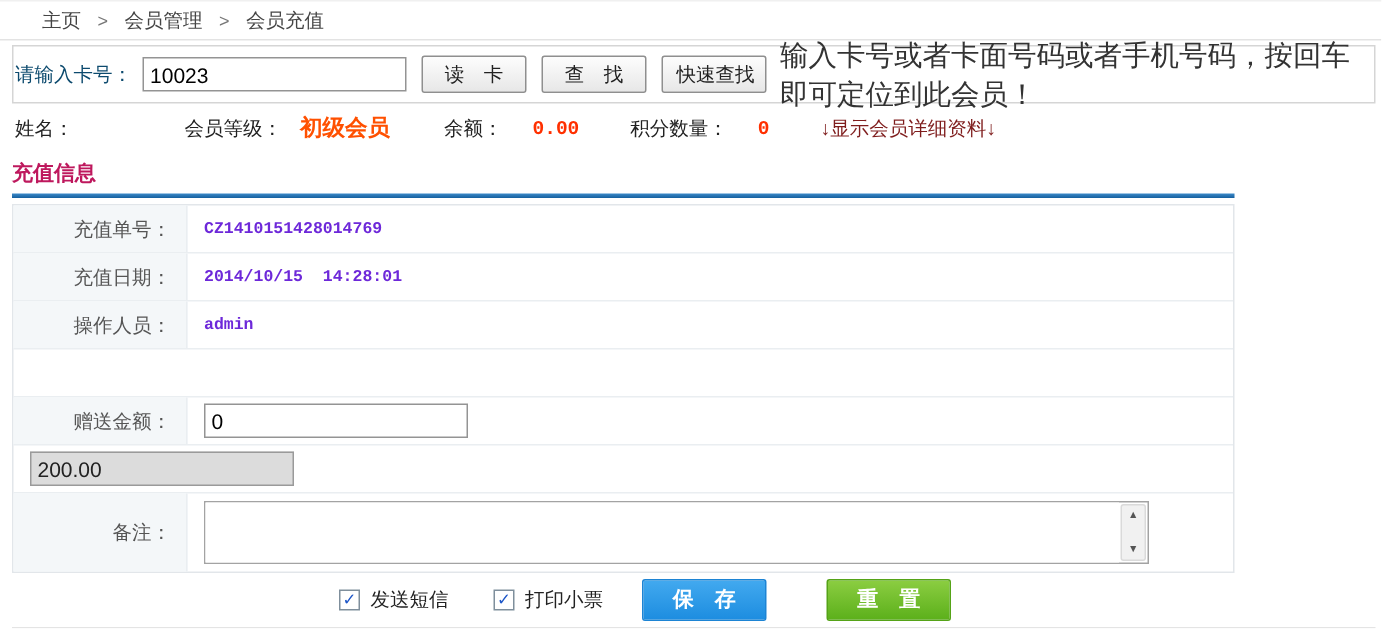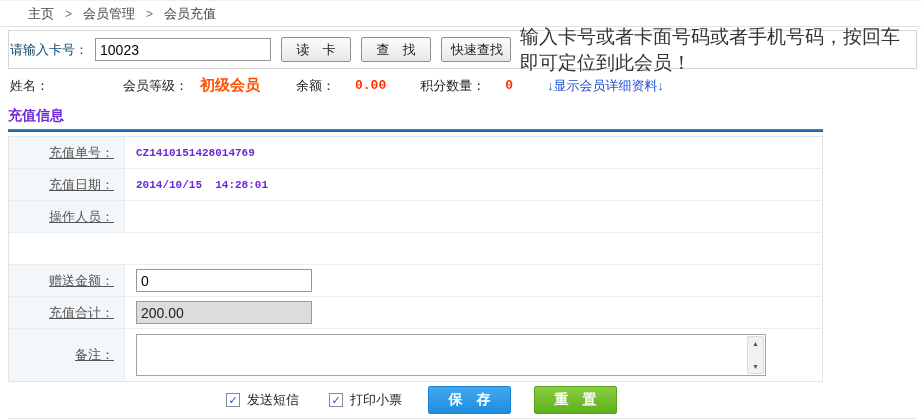--- a/index.html
+++ b/index.html
@@ -19,32 +19,32 @@
   .hint { margin-left:9px; font-size:19px; color:#333; }
 
   
   .member-summary { height:33px; display:flex; align-items:center; padding-left:10px; font-size:13px; color:#222;gap:12px; }
   .ms-label { color:#222; }
   .lv-label { margin-left:50px; }
   .level-value { margin-left:0; color:#ff5000; font-weight:bold; font-size:15px; }
   .bal-label { margin-left:24px; }
   .red-value { margin-left:8px; color:#ff3000; font-weight:bold; font-size:13px; font-family:"Liberation Mono",monospace; }
   .pts-label { margin-left:22px; }
-  .detail-link { margin-left:22px; color:#1d4ed8; cursor:pointer; }
+  .detail-link { margin-left:22px; color:#7f1d1d; cursor:pointer; }
 
   
-  .section-title { margin:5px 0 4px 8px; font-size:14px; font-weight:bold; color:#6d28d9; }
+  .section-title { margin:5px 0 4px 8px; font-size:14px; font-weight:bold; color:#be185d; }
   .section-bar { margin-left:8px; width:815px; height:3px; background:linear-gradient(#3c8ac9,#155f9e); }
 
   
   .form-table { margin:4px 0 0 8px; width:815px; border:1px solid #e2e6ea; }
   .frow { display:flex; border-bottom:1px solid #eaeef1; height:32px; }
   .frow.remark-row { height:52px; }
   .frow:last-child { border-bottom:none; }
-  .flabel { width:116px; background:#f4f7f9; border-right:1px solid #eaeef1; display:flex; align-items:center; justify-content:flex-end; padding-right:10px; font-size:13px; color:#555; flex:none;text-decoration:underline; }
+  .flabel { width:116px; background:#f4f7f9; border-right:1px solid #eaeef1; display:flex; align-items:center; justify-content:flex-end; padding-right:10px; font-size:13px; color:#555; flex:none; }
   .fvalue { flex:1; padding-left:11px; display:flex; align-items:center; }
   .mono { font-family:Liberation Mono, monospace; font-weight:bold; font-size:11px; color:#6d28d9; white-space:pre; }
   .amount-input { width:176px; height:23px; border:1px solid #949494; font-size:14px; padding:0 4px; font-family:"Liberation Sans",sans-serif; }
   .total-input { width:176px; height:23px; border:1px solid #9a9a9a; background:#dcdcdc; font-size:14px; padding:0 4px; color:#222; font-family:"Liberation Sans",sans-serif; }
 
   
   .cbx { width:14px; height:14px; border:1px solid #7f8f9c; background:#fff; display:inline-flex; align-items:center; justify-content:center; cursor:pointer; flex:none; }
   .cbx .check { display:none; color:#1d56c8; font-size:11px; font-weight:bold; line-height:1; }
   .cbx.checked .check { display:block; }
   .cbx.gray { background:#f1f3f5; border-color:#a9b2ba; }
@@ -55,21 +55,21 @@
   .ta-wrap { margin:5px 0; width:630px; height:42px; border:1px solid #a3a3a3; background:#fff; display:flex; }
   .ta-wrap textarea { flex:1; border:none; outline:none; resize:none; font-family:"Liberation Sans",sans-serif; font-size:13px; padding:2px 4px; }
   .fake-scroll { width:17px; margin:1px; border-radius:2px; background:#f1f1f1; border:1px solid #dadada; display:flex; flex-direction:column; justify-content:space-between; align-items:center; padding:3px 0; cursor:pointer; }
   .scroll-arrow { font-size:7px; color:#555; line-height:1; }
 
   
   .action-bar { margin-left:8px; width:909px; height:37px; border-bottom:1px solid #e4e4e4; display:flex; align-items:center; padding-left:218px; }
   .grp2 { margin-left:30px; }
   .btn { height:28px; width:83px; border-radius:2px; color:#fff; font-size:14px; font-weight:bold; cursor:pointer; white-space:pre; font-family:"Liberation Sans",sans-serif; }
   .btn-save { margin-left:26px; background:linear-gradient(#42a9ef,#1d8de0); border:1px solid #1d84d4; }
-  .btn-reset { margin-left:23px; background:linear-gradient(#8bcd41,#5cb01b); border:1px solid #55a317; }
+  .btn-reset { margin-left:40px; background:linear-gradient(#8bcd41,#5cb01b); border:1px solid #55a317; }
 </style>
 </head>
 <body>
 
 <div class="page">
 
   <div class="breadcrumb">
     <span class="crumb">主页</span>
     <span class="crumb-sep">&gt;</span>
     <span class="crumb">会员管理</span>
@@ -112,34 +112,36 @@
 
     <div class="frow">
       <div class="flabel">充值日期：</div>
       <div class="fvalue">
           <span class="mono">2014/10/15  14:28:01</span>
         </div>
     </div>
 
     <div class="frow">
       <div class="flabel">操作人员：</div>
+      <div class="fvalue">
+          <span class="mono">admin</span>
+        </div>
     </div>
 
     <div class="frow">
     </div>
 
     <div class="frow">
       <div class="flabel">赠送金额：</div>
       <div class="fvalue">
         <input class="amount-input" value="0" style="">
       </div>
     </div>
 
     <div class="frow">
-      <div class="flabel">充值合计：</div>
       <div class="fvalue">
         <input class="total-input" disabled="" value="200.00" style="">
       </div>
     </div>
 
     <div class="frow remark-row">
       <div class="flabel">备注：</div>
       <div class="fvalue">
         <div class="ta-wrap">
           <textarea style=""></textarea>

